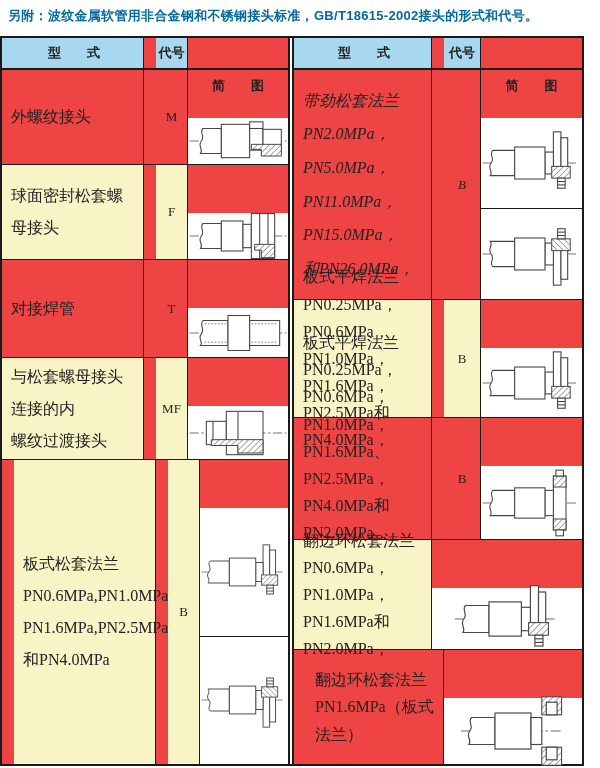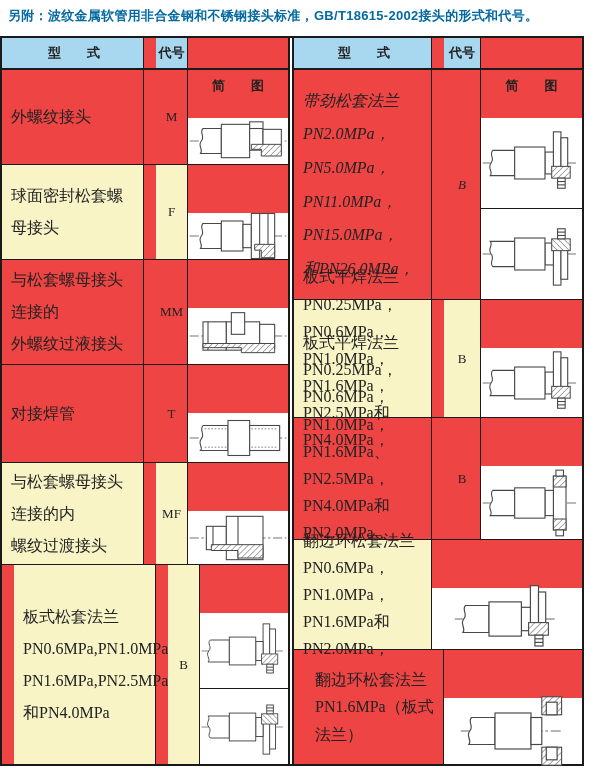--- a/index.html
+++ b/index.html
@@ -190,32 +190,20 @@
         <div class="cell c-code hl">F</div>
         <div class="cell c-diag">
           <div class="diag-sub">
             <svg class="diagram" viewBox="0 0 120 80">
                 <use href="#spherical-loose-nut-joint"></use>
               </svg>
           </div>
         </div>
       </div>
 
-      <div class="row r3">
-        <div class="cell c-type">与松套螺母接头连接的
-外螺纹过液接头</div>
-        <div class="cell c-code">MM</div>
-        <div class="cell c-diag">
-          <div class="diag-sub">
-            <svg class="diagram" viewBox="0 0 120 80">
-                <use href="#double-male-adapter"></use>
-              </svg>
-          </div>
-        </div>
-      </div>
 
       <div class="row r5">
         <div class="cell c-type">对接焊管</div>
         <div class="cell c-code">T</div>
         <div class="cell c-diag">
           <div class="diag-sub">
             <svg class="diagram" viewBox="0 0 120 80">
                 <use href="#butt-weld-pipe"></use>
               </svg>
           </div>

